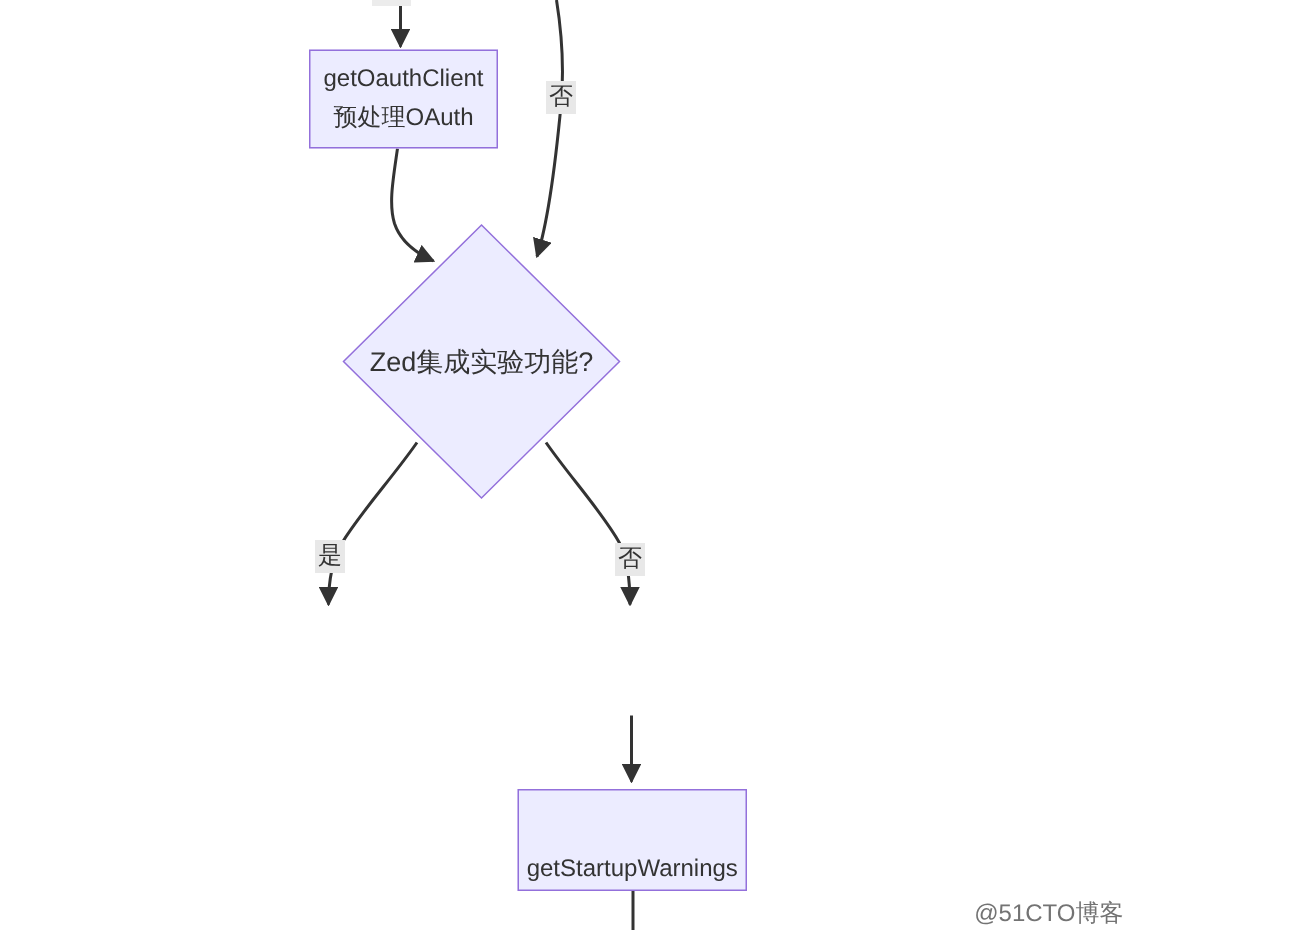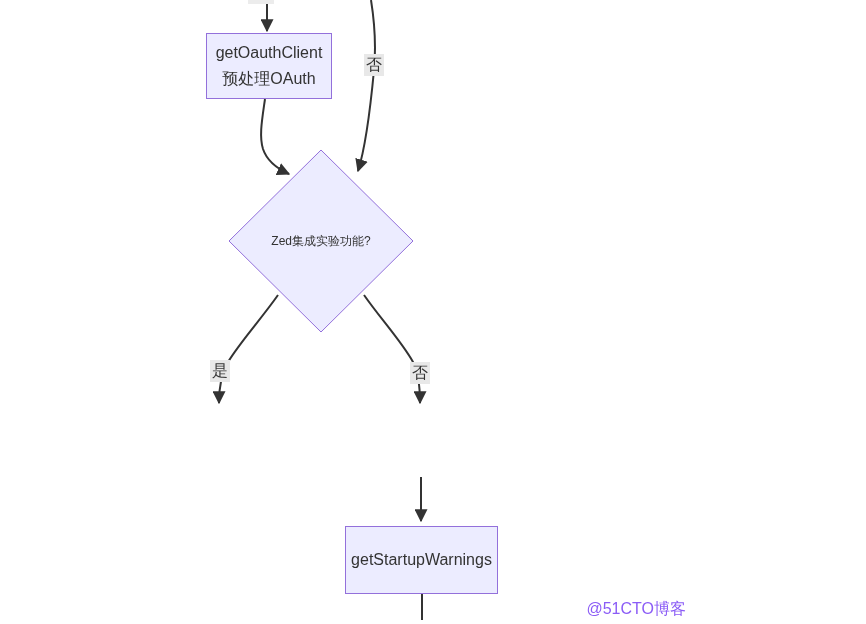--- a/index.html
+++ b/index.html
@@ -5,20 +5,21 @@
   html, body { margin: 0; padding: 0; }
   body { background: #ffffff; }
   #canvas {
     position: relative;
     width: 718px;
     height: 624px;
     background: #ffffff;
     overflow: hidden;
     font-family: "Liberation Sans", sans-serif;
     color: #333333;
+    padding-left: 47px;
   }
   #edge-layer {
     position: absolute;
     left: 0; top: 0;
     width: 866px; height: 624px;
   }
   .node {
     position: absolute;
     box-sizing: border-box;
     background: #ECECFF;
@@ -28,27 +29,27 @@
     align-items: center;
     justify-content: center;
     font-size: 16px;
     line-height: 26px;
     text-align: center;
     white-space: nowrap;
   }
   .node-oauth    { left: 206px; top: 33px;  width: 126px; height: 66px; }
   .node-run-zed  { left: 143px; top: 408px; width: 155px; height: 69px; }
   .node-question { left: 346px; top: 408px; width: 151px; height: 69px; }
-  .node-warnings { left: 345px; top: 526px; width: 153px; height: 68px; }
+  .node-warnings { left: 345px; top: 526px; width: 153px; height: 68px; justify-content: flex-end; }
   .diamond-text {
     position: absolute;
     left: 229px; top: 228px;
     width: 184px;
     text-align: center;
-    font-size: 12px;
+    font-size: 18px;
     line-height: 26px;
     white-space: nowrap;
   }
   .edge-label {
     position: absolute;
     transform: translate(-50%, -50%);
     background: #e8e8e8;
     font-size: 16px;
     line-height: 20px;
     padding: 1px 2px;
@@ -58,23 +59,23 @@
   .edge-label-yes    { left: 220px; top: 371px; }
   .edge-label-no     { left: 420px; top: 373px; }
   .clipped-label {
     position: absolute;
     left: 248px; top: 0px;
     width: 26px; height: 4px;
     background: #ececec;
   }
   .watermark {
     position: absolute;
-    right: 32px; top: 599px;
+    right: 16px; top: 599px;
     font-size: 16px;
-    color: #8b5cf6;
+    color: #737373;
   }
 </style>
 </head>
 <body>
 
 <div id="canvas">
 
   <svg id="edge-layer" viewBox="0 0 866 624" xmlns="http://www.w3.org/2000/svg">
     <defs>
       <marker id="arrow" viewBox="0 0 10 10" refX="9" refY="5" markerUnits="userSpaceOnUse" markerWidth="13" markerHeight="13" orient="auto">

